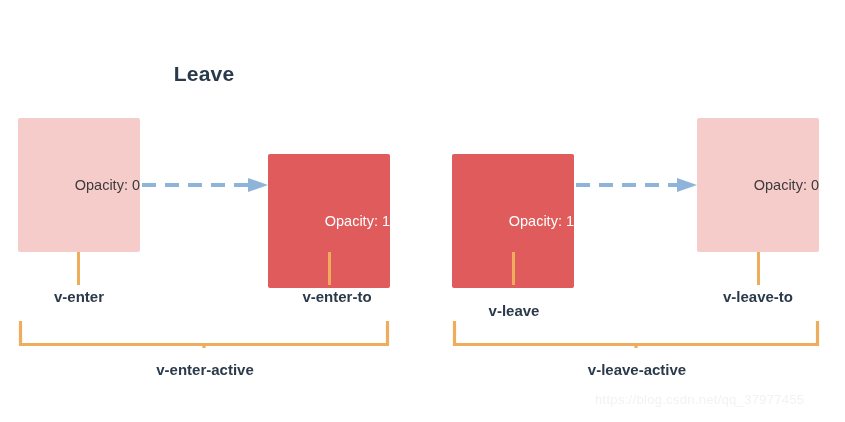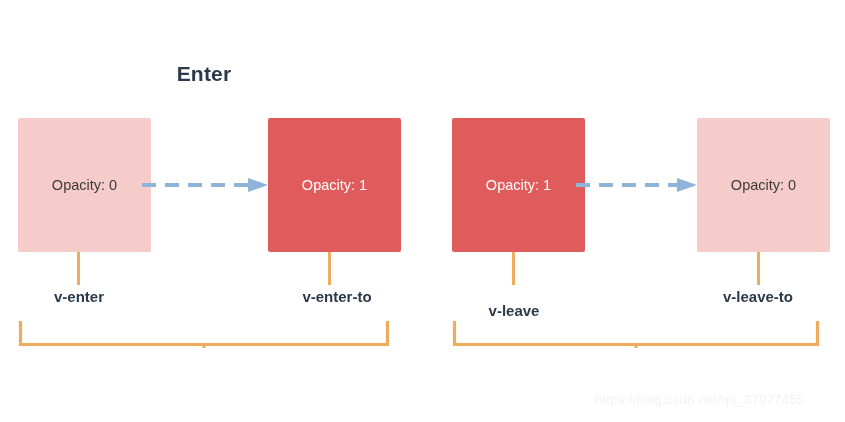--- a/index.html
+++ b/index.html
@@ -33,36 +33,37 @@
     letter-spacing: 0.2px;
     white-space: nowrap;
   }
   #title-enter { left: 18px;  top: 62px; width: 372px; }
   #title-leave { left: 452px; top: 62px; width: 368px; }
 
   
   .state-box {
     position: absolute;
     top: 118px;
-    width: 133px;
+    width: 122px;
     height: 134px;
     display: flex;
     align-items: center;
-    justify-content: center;
+    justify-content: flex-end;
     border-radius: 2px;
     font-size: 14.5px;
     white-space: nowrap;
   }
   .state-box.faded {
     background: #f6ccca;
     color: #3b3b3b;
   }
   .state-box.solid {
     background: #e05b5b;
     color: #ffffff;
+    margin-top: 36px;
   }
   #box-enter-from { left: 18px;  }
   #box-enter-to   { left: 268px; }
   #box-leave-from { left: 452px; }
   #box-leave-to   { left: 697px; }
 
   
   .arrow {
     position: absolute;
     top: 177px;
@@ -132,21 +133,21 @@
     letter-spacing: 0.3px;
     white-space: nowrap;
     user-select: none;
   }
 </style>
 </head>
 <body>
 
 <div id="diagram">
 
-  <div id="title-enter" class="group-title">Enter</div>
+  <div id="title-enter" class="group-title">Leave</div>
 
   <div id="box-enter-from" class="state-box faded">
     <span>Opacity: 0</span>
   </div>
 
   <div id="arrow-enter" class="arrow">
     <svg width="126" height="16" viewBox="0 0 126 16" xmlns="http://www.w3.org/2000/svg">
       <line x1="0" y1="8" x2="107" y2="8" stroke="#8fb4d9" stroke-width="4" stroke-dasharray="14 9" stroke-linecap="butt"></line>
       <polygon points="106,1 126,8 106,15" fill="#8fb4d9"></polygon>
     </svg>
@@ -162,20 +163,21 @@
   <div id="label-v-enter" class="class-label">v-enter</div>
   <div id="label-v-enter-to" class="class-label">v-enter-to</div>
 
   <div id="bracket-enter" class="bracket">
     <svg width="372" height="28" viewBox="0 0 372 28" xmlns="http://www.w3.org/2000/svg">
       <path d="M2.5,1 L2.5,24.5 L369.5,24.5 L369.5,1" fill="none" stroke="#eead5d" stroke-width="3.2" stroke-linecap="butt"></path>
       <line x1="186" y1="24" x2="186" y2="28" stroke="#eead5d" stroke-width="3.2"></line>
     </svg>
   </div>
 
+  <div id="label-v-enter-active" class="active-label">v-enter-active</div>
 
 
   <div id="box-leave-from" class="state-box solid">
     <span>Opacity: 1</span>
   </div>
 
   <div id="arrow-leave" class="arrow">
     <svg width="121" height="16" viewBox="0 0 121 16" xmlns="http://www.w3.org/2000/svg">
       <line x1="0" y1="8" x2="102" y2="8" stroke="#8fb4d9" stroke-width="4" stroke-dasharray="14 9" stroke-linecap="butt"></line>
       <polygon points="101,1 121,8 101,15" fill="#8fb4d9"></polygon>
@@ -192,16 +194,17 @@
   <div id="label-v-leave" class="class-label">v-leave</div>
   <div id="label-v-leave-to" class="class-label">v-leave-to</div>
 
   <div id="bracket-leave" class="bracket">
     <svg width="368" height="28" viewBox="0 0 368 28" xmlns="http://www.w3.org/2000/svg">
       <path d="M2.5,1 L2.5,24.5 L365.5,24.5 L365.5,1" fill="none" stroke="#eead5d" stroke-width="3.2" stroke-linecap="butt"></path>
       <line x1="184" y1="24" x2="184" y2="28" stroke="#eead5d" stroke-width="3.2"></line>
     </svg>
   </div>
 
+  <div id="label-v-leave-active" class="active-label">v-leave-active</div>
 
   <div id="watermark">https://blog.csdn.net/qq_37977455</div>
 
 </div>
 
 </body></html>

